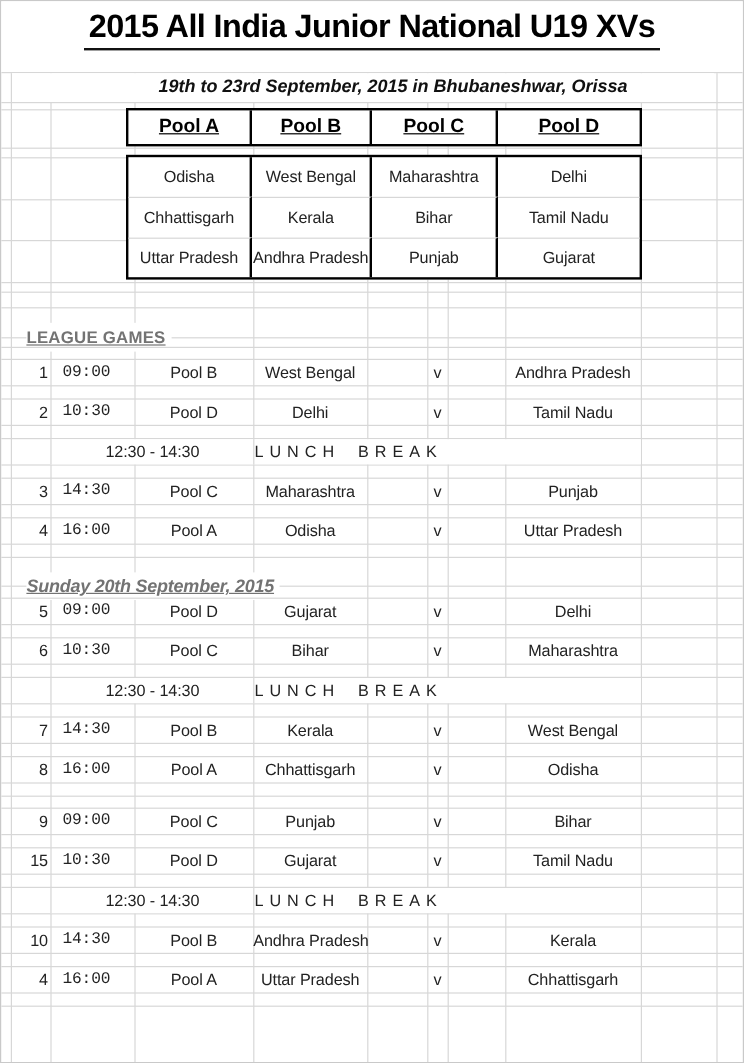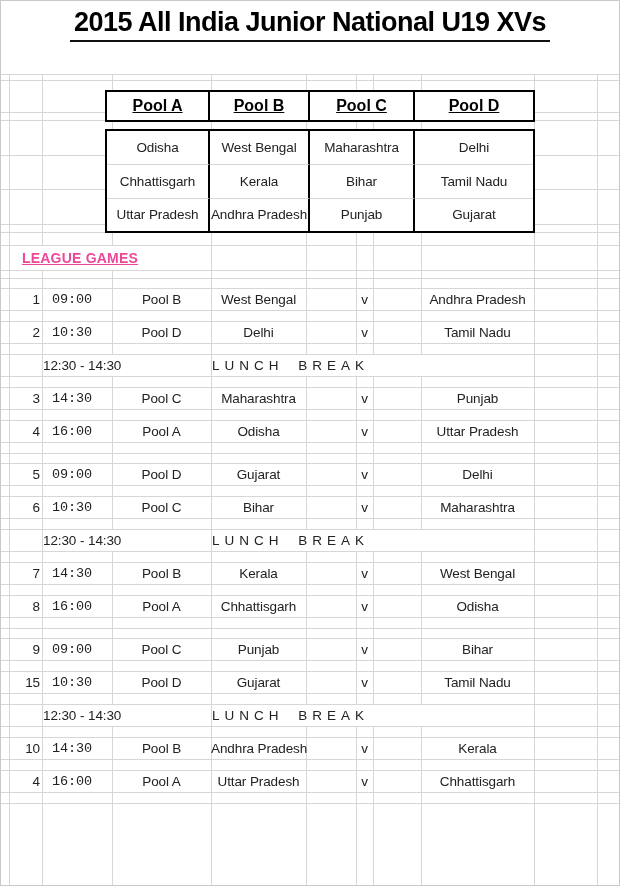--- a/index.html
+++ b/index.html
@@ -14,50 +14,50 @@
     overflow:hidden;
   }
   
   .vline{position:absolute;top:57px;bottom:0;width:1px;background:#d7d7d7;z-index:0;}
   
   .sheet{position:absolute;left:0;top:0;right:0;bottom:0;z-index:1;}
   .row{position:relative;box-sizing:border-box;border-bottom:1px solid #d7d7d7;}
   .h3{height:3px;border-bottom:none;}
   .h6{height:6px;}  .h8{height:8px;}  .h10{height:10px;} .h11{height:11px;}
   .h13{height:13px;}.h22{height:22px;}.h24{height:24px;} .h25{height:25px;}
-  .h32{height:32px;}.h34{height:34px;}.h35{height:35px;} .h57{height:74px;}
+  .h32{height:32px;}.h34{height:34px;}.h35{height:35px;} .h57{height:60px;}
   
   .title-row{background:#fff;display:flex;align-items:flex-start;justify-content:center;}
   .title{
     margin-top:6px;font-size:27px;font-weight:bold;color:#000;
     letter-spacing:-0.5px;border-bottom:2px solid #111;padding:0 4px 2px 4px;white-space:nowrap;
   }
   .subtitle-row .subtitle{
     position:absolute;left:9px;right:24px;top:0;bottom:0;background:#fff;
     text-align:center;line-height:24px;padding-left:50px;
     font-size:15px;font-weight:bold;font-style:italic;color:#111;white-space:nowrap;
   }
   
   .heading-span{
     display:inline-block;margin-left:21px;padding-right:5px;background:#fff;
-    font-weight:bold;color:#ec4899;text-decoration:underline;white-space:nowrap;
+    font-weight:bold;color:#737373;text-decoration:underline;white-space:nowrap;margin-top:12px;
   }
   .league-heading{font-size:14px;line-height:24px;letter-spacing:0.2px;}
   .day-heading{font-size:15px;line-height:23px;font-style:italic;letter-spacing:-0.2px;}
   
   .grid-row{display:grid;grid-template-columns:8px 33px 70px 99px 95px 50px 17px 48px 113px 63px 1fr;}
   .cell{font-size:13.5px;line-height:21px;white-space:nowrap;letter-spacing:-0.1px;color:#222;}
   .num {grid-column:2;text-align:right;padding-right:2px;}
   .time{grid-column:3;text-align:center;padding-right:10px;font-family:Liberation Mono, monospace;}
   .pool{grid-column:4;text-align:center;}
   .home{grid-column:5;text-align:center;}
   .vs  {grid-column:7;text-align:center;}
   .away{grid-column:9;text-align:center;}
   .lcell{background:#fff;border-left:1px solid #d7d7d7;}
-  .ltime {grid-column:3 / span 2;}
+  .ltime {grid-column:3 / span 2;text-align:center;}
   .llabel{grid-column:5 / span 5;letter-spacing:5px;word-spacing:6px;}
   
   .pool-header-box{
     position:absolute;left:104px;top:89px;width:430px;height:32px;z-index:2;
     box-sizing:border-box;border:2px solid #000;background:#fff;
     display:grid;grid-template-columns:103px 100px 105px 1fr;
   }
   .phcell{
     font-size:16px;font-weight:bold;color:#000;text-decoration:underline;
     text-align:center;line-height:27px;box-sizing:border-box;
@@ -91,20 +91,23 @@
     <span class="vline" style="left:420px"></span>
     <span class="vline" style="left:533px"></span>
     <span class="vline" style="left:596px"></span>
   </div>
 
   <div class="sheet">
 
     <div class="row h57 title-row">
       <span class="title">2015 All India Junior National U19 XVs</span>
     </div>
+    <div class="row h25 subtitle-row">
+      <span class="subtitle">19th to 23rd September, 2015 in Bhubaneshwar, Orissa</span>
+    </div>
 
     <div class="row h6"></div>
     <div class="row h32"></div>
     <div class="row h8"></div>
     <div class="row h35"></div>
     <div class="row h34"></div>
     <div class="row h35"></div>
     <div class="row h8"></div>
     <div class="row h13"></div>
 
@@ -154,20 +157,23 @@
     <div class="row h22 grid-row">
       <div class="cell num">4</div>
       <div class="cell time">16:00</div>
       <div class="cell pool">Pool A</div>
       <div class="cell home">Odisha</div>
       <div class="cell vs">v</div>
       <div class="cell away">Uttar Pradesh</div>
     </div>
     <div class="row h11"></div>
 
+    <div class="row h24">
+      <span class="heading-span day-heading">Sunday 20th September, 2015</span>
+    </div>
     <div class="row h10"></div>
 
     <div class="row h22 grid-row">
       <div class="cell num">5</div>
       <div class="cell time">09:00</div>
       <div class="cell pool">Pool D</div>
       <div class="cell home">Gujarat</div>
       <div class="cell vs">v</div>
       <div class="cell away">Delhi</div>
     </div>

